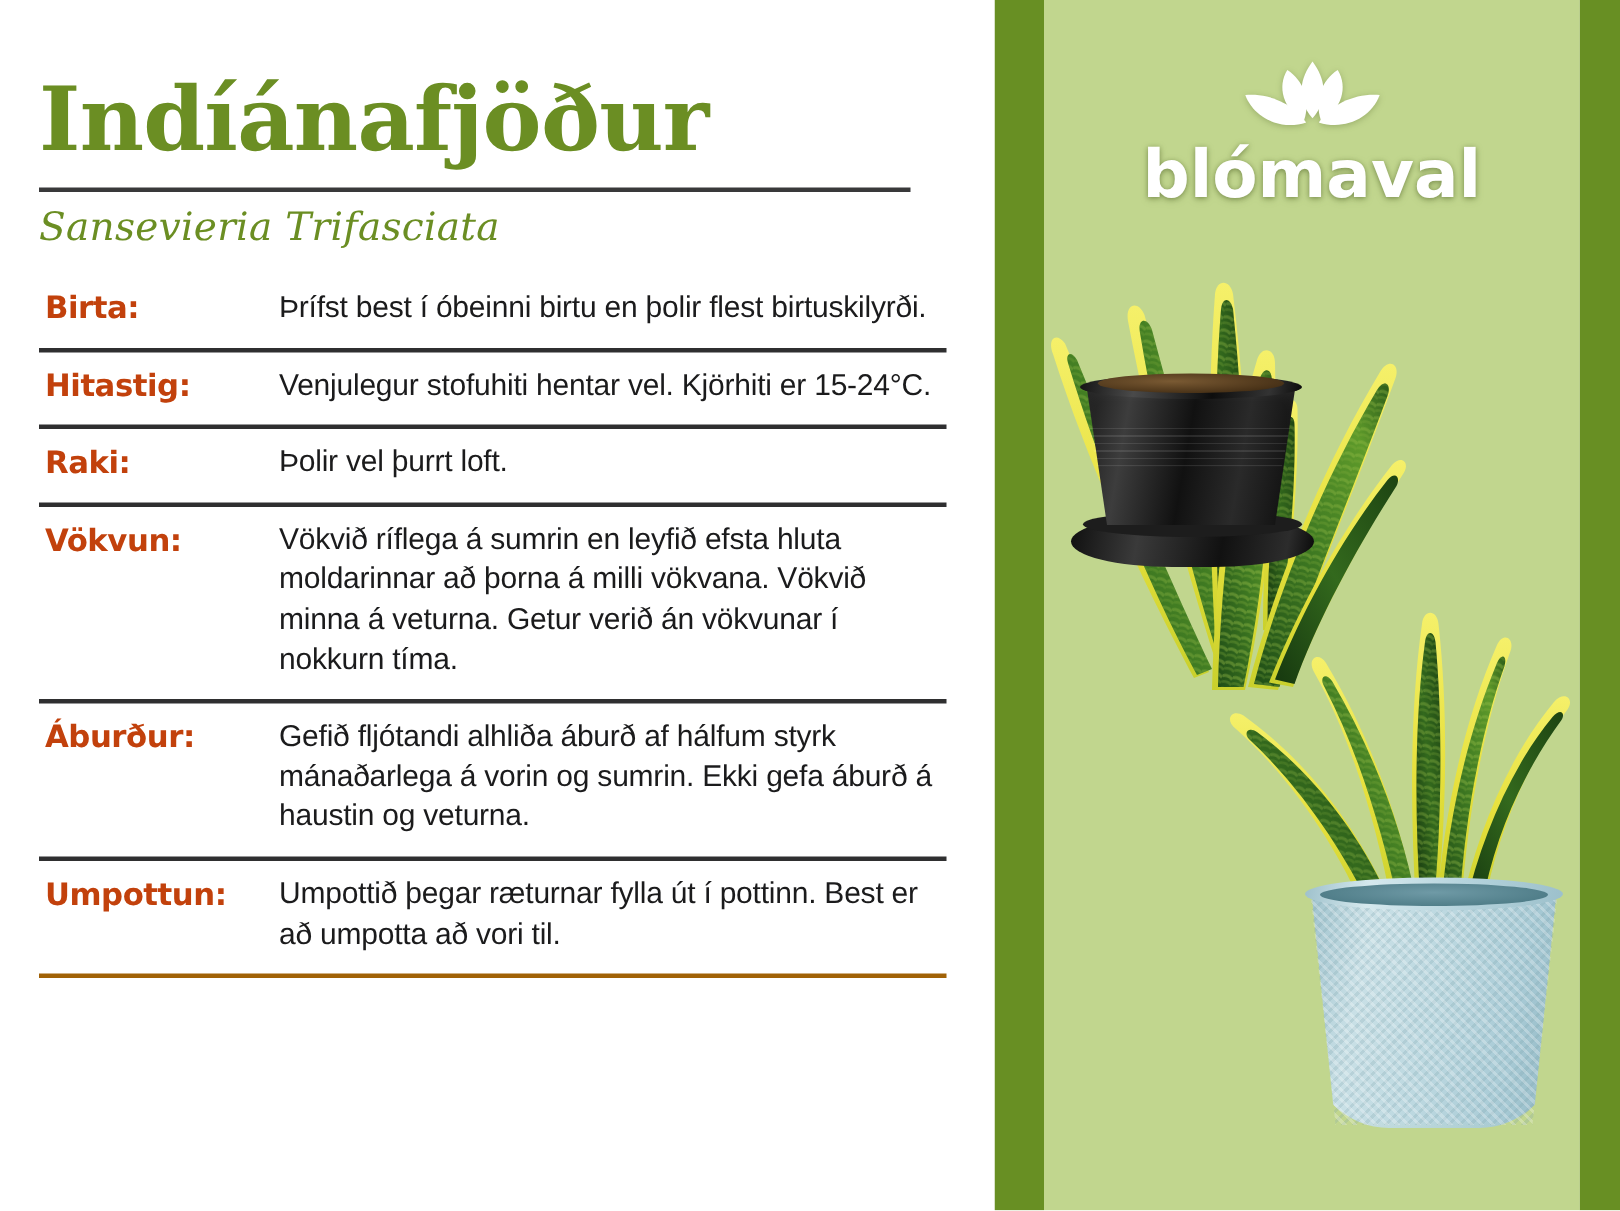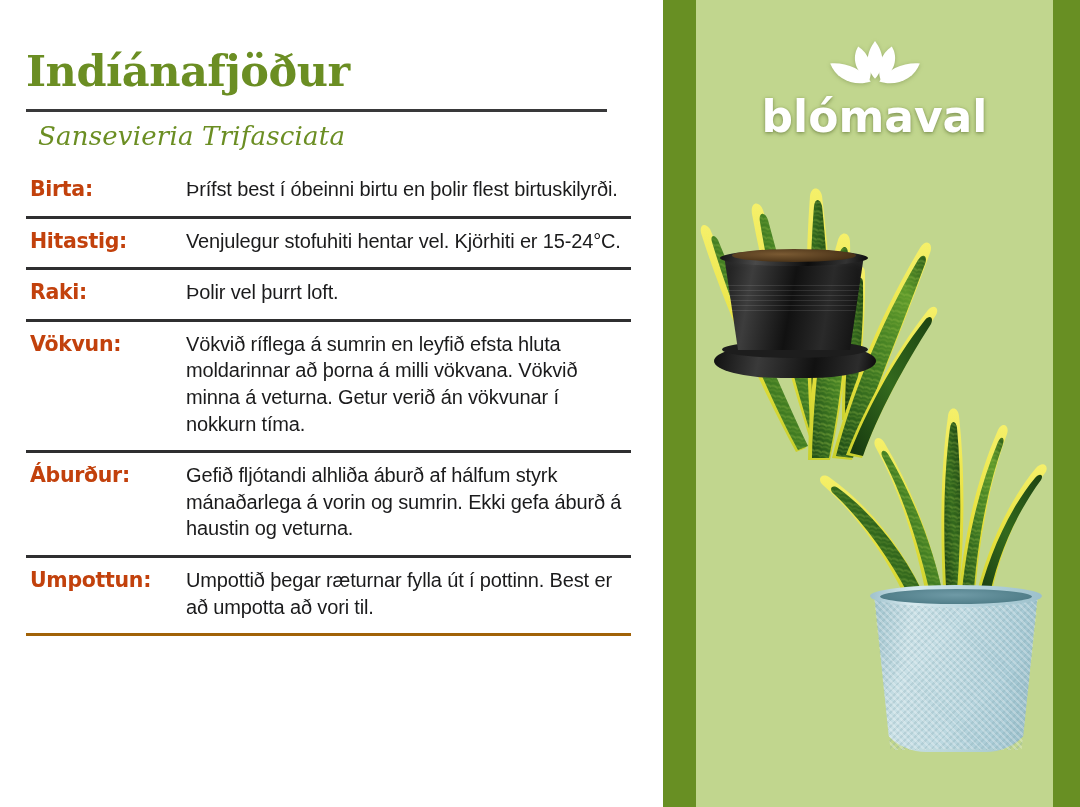--- a/index.html
+++ b/index.html
@@ -20,38 +20,38 @@
   .info-panel {
     position: absolute;
     left: 0; top: 0;
     width: 663px; height: 807px;
     background: #ffffff;
     padding: 40px 18px 0 22px;
   }
   .plant-title {
     font-family: "DejaVu Serif", "Liberation Serif", serif;
     font-weight: bold;
-    font-size: 43px;
+    font-size: 59px;
     line-height: 1.0;
     letter-spacing: -0.5px;
     color: #6B8E23;
     margin-left: 4px;
     margin-top: 10px;
   }
   .title-rule {
     height: 3px;
     background: #39393a;
     margin: 16px 38px 0 4px;
   }
   .plant-subtitle {
     font-family: "DejaVu Serif", "Liberation Serif", serif;
     font-style: italic;
     font-size: 26px;
     color: #6B8E23;
-    margin: 9px 0 0 16px;
+    margin: 9px 0 0 4px;
     letter-spacing: 0.2px;
   }
 
   .care-list {
     margin-top: 16px;
     margin-left: 4px;
     margin-right: 14px;
   }
   .care-row {
     display: flex;

